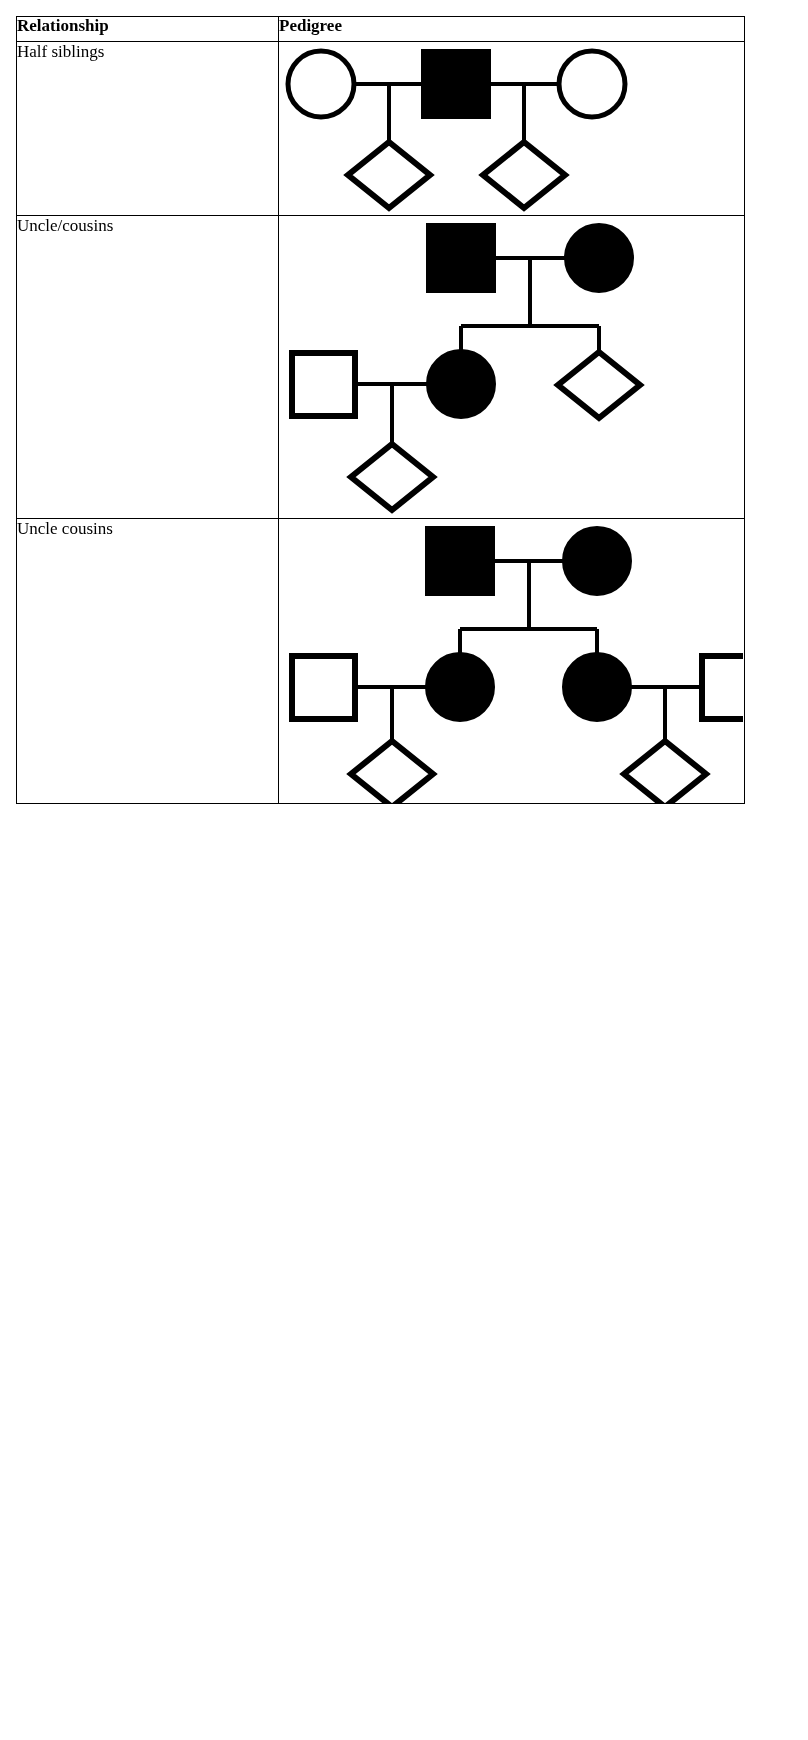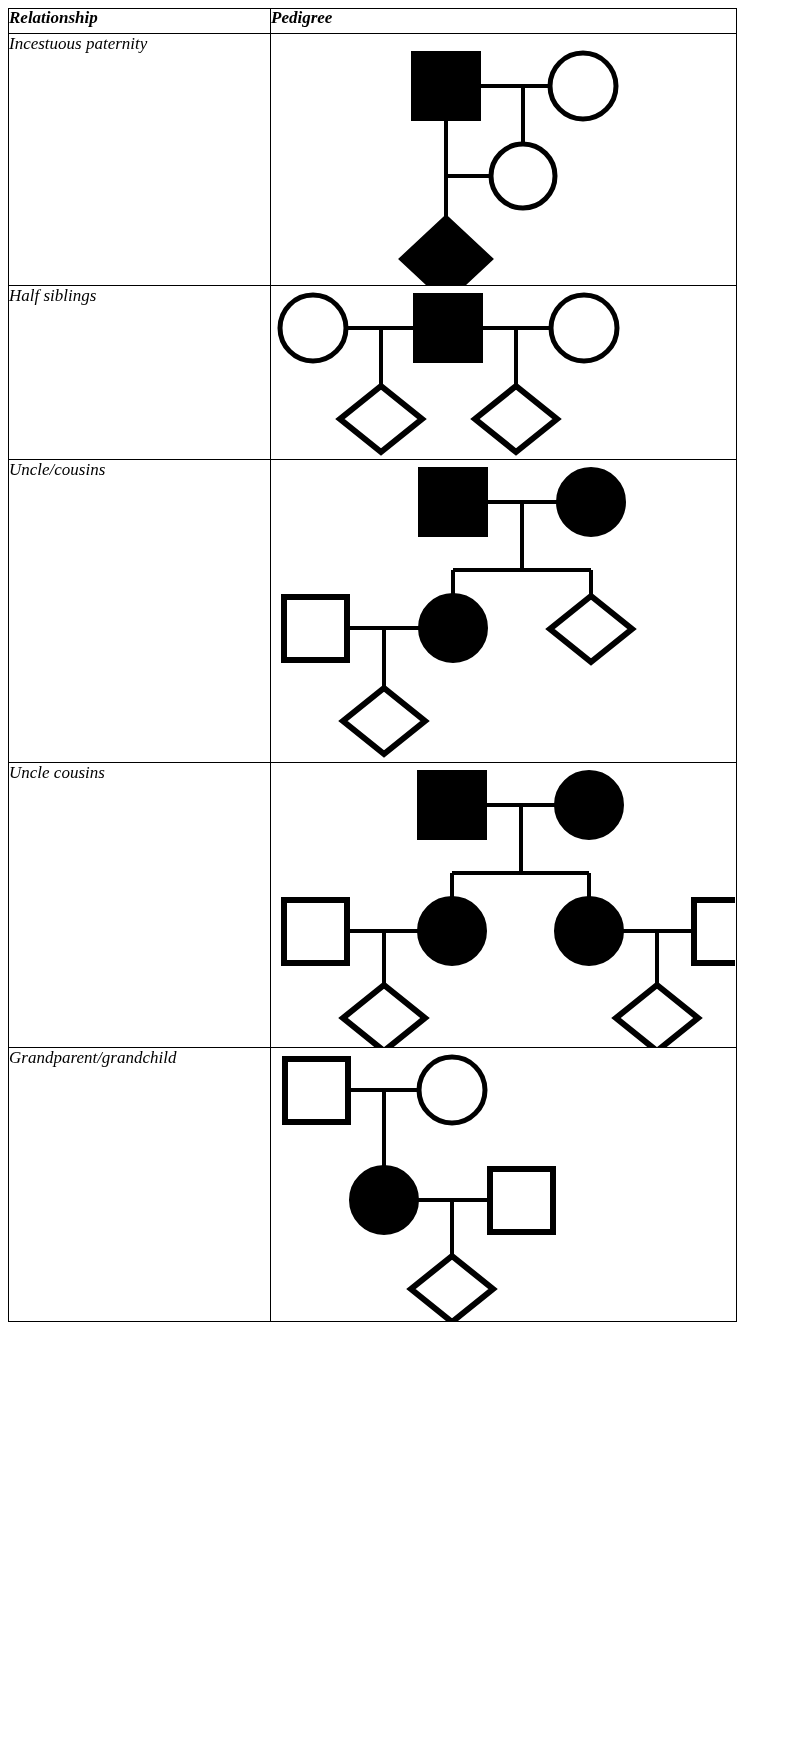--- a/index.html
+++ b/index.html
@@ -17,23 +17,22 @@
   }
   .page {
     position: relative;
     width: 808px;
     height: 1740px;
     box-sizing: border-box;
   }
   table.pedigree-table {
     border-collapse: collapse;
     width: 728px;
-    margin: 8px;
+    margin: 16px;
     table-layout: fixed;
-    font-style: italic;
   }
   table.pedigree-table td,
   table.pedigree-table th {
     border: 1px solid #000000;
     padding: 0;
     vertical-align: top;
     background: #ffffff;
   }
   .col-rel { width: 262px; }
   .col-ped { width: 466px; }
@@ -74,46 +73,20 @@
     <col class="col-ped">
   </colgroup>
   <thead>
     <tr>
       <th class="header-cell">Relationship</th>
       <th class="header-cell">Pedigree</th>
     </tr>
   </thead>
   <tbody>
 
-    <tr>
-      <td class="rel-cell">
-        <span class="rel-label">Incestuous paternity</span>
-      </td>
-      <td class="ped-cell">
-        <svg class="ped-svg" width="464" height="251" viewBox="0 0 464 251">
-          <g fill="none" stroke="#000" stroke-width="4">
-
-            <line x1="208" y1="52" x2="280" y2="52"></line>
-
-            <line x1="252" y1="52" x2="252" y2="110"></line>
-
-            <line x1="175" y1="85" x2="175" y2="225"></line>
-            <line x1="175" y1="142" x2="220" y2="142"></line>
-          </g>
-
-          <rect x="142" y="19" width="66" height="66" fill="#000" stroke="#000" stroke-width="4"></rect>
-
-          <circle cx="312" cy="52" r="33" fill="#fff" stroke="#000" stroke-width="5"></circle>
-
-          <circle cx="252" cy="142" r="32" fill="#fff" stroke="#000" stroke-width="5"></circle>
-
-          <polygon points="175,183 220,225 175,267 130,225" fill="#000" stroke="#000" stroke-width="4"></polygon>
-        </svg>
-      </td>
-    </tr>
 
 
     <tr>
       <td class="rel-cell">
         <span class="rel-label">Half siblings</span>
       </td>
       <td class="ped-cell">
         <svg class="ped-svg" width="464" height="173" viewBox="0 0 464 173">
           <g fill="none" stroke="#000" stroke-width="4">
             <line x1="75" y1="42" x2="144" y2="42"></line>
@@ -177,36 +150,16 @@
           <rect x="13" y="137" width="63" height="63" fill="#fff" stroke="#000" stroke-width="6"></rect>
           <circle cx="181" cy="168" r="33" fill="#000" stroke="#000" stroke-width="4"></circle>
           <circle cx="318" cy="168" r="33" fill="#000" stroke="#000" stroke-width="4"></circle>
           <rect x="423" y="137" width="63" height="63" fill="#fff" stroke="#000" stroke-width="6"></rect>
           <polygon points="113,222 154,255 113,288 72,255" fill="#fff" stroke="#000" stroke-width="6"></polygon>
           <polygon points="386,222 427,255 386,288 345,255" fill="#fff" stroke="#000" stroke-width="6"></polygon>
         </svg>
       </td>
     </tr>
 
-    <tr>
-      <td class="rel-cell">
-        <span class="rel-label">Grandparent/grandchild</span>
-      </td>
-      <td class="ped-cell">
-        <svg class="ped-svg" width="464" height="273" viewBox="0 0 464 273">
-          <g fill="none" stroke="#000" stroke-width="4">
-            <line x1="78" y1="42" x2="148" y2="42"></line>
-            <line x1="113" y1="42" x2="113" y2="120"></line>
-            <line x1="147" y1="152" x2="218" y2="152"></line>
-            <line x1="181" y1="152" x2="181" y2="208"></line>
-          </g>
-          <rect x="14" y="11" width="63" height="63" fill="#fff" stroke="#000" stroke-width="6"></rect>
-          <circle cx="181" cy="42" r="33" fill="#fff" stroke="#000" stroke-width="5"></circle>
-          <circle cx="113" cy="152" r="33" fill="#000" stroke="#000" stroke-width="4"></circle>
-          <rect x="219" y="121" width="63" height="63" fill="#fff" stroke="#000" stroke-width="6"></rect>
-          <polygon points="181,208 222,241 181,274 140,241" fill="#fff" stroke="#000" stroke-width="6"></polygon>
-        </svg>
-      </td>
-    </tr>
 
   </tbody>
 </table>
 </div>
 
 </body></html>

